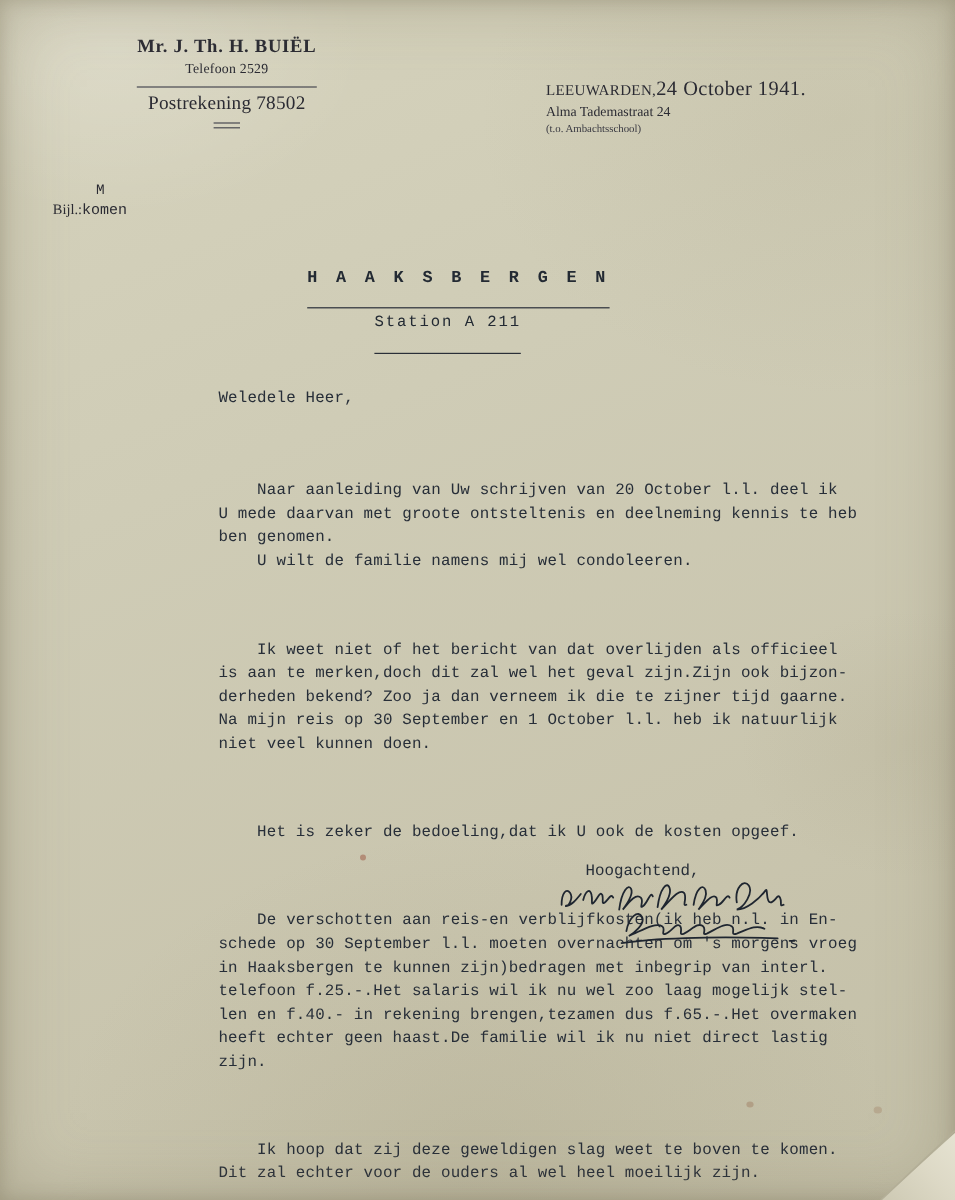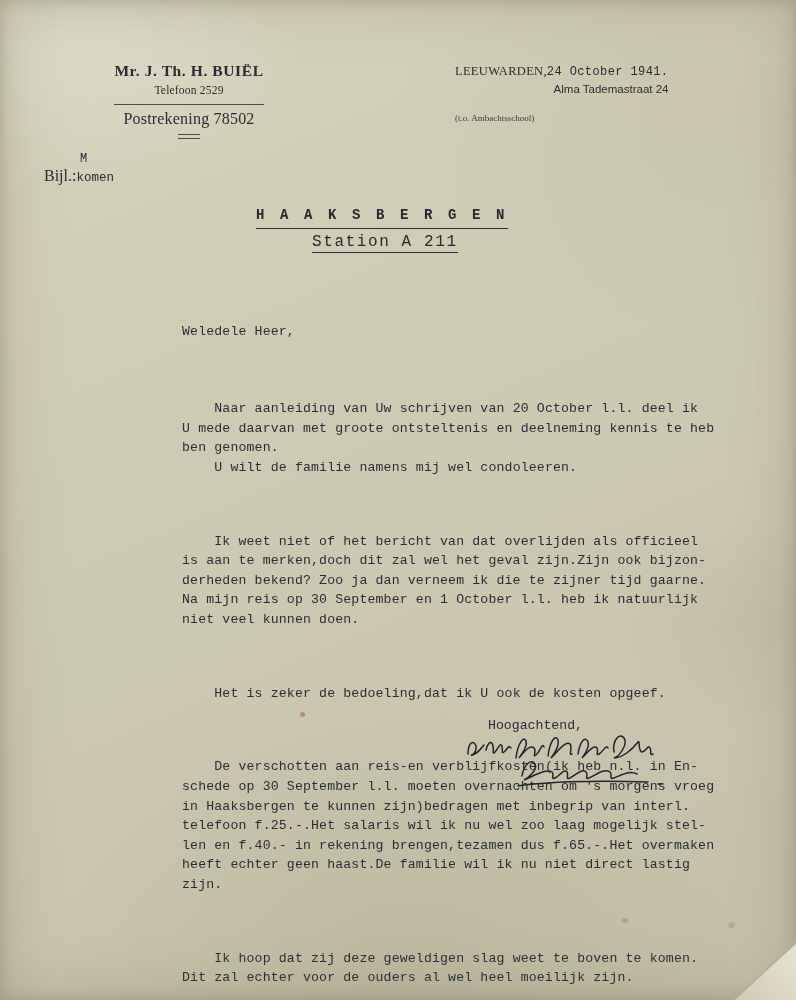--- a/index.html
+++ b/index.html
@@ -58,21 +58,20 @@
     pointer-events: none;
   }
 
   .letterhead {
     position: absolute;
     left: 44px;
     top: 30px;
     width: 290px;
     text-align: center;
     color: #2b2b33;
-    margin-top: 32px;
   }
   .lh-name {
     font-family: "Liberation Serif", serif;
     font-size: 15.5px;
     font-weight: bold;
     letter-spacing: 0.6px;
     margin-bottom: 4px;
   }
   .lh-role {
     font-family: "Liberation Serif", serif;
@@ -119,34 +118,33 @@
     top: 64px;
     color: #2b2b33;
   }
   .pd-line1 {
     font-family: "Liberation Serif", serif;
     font-size: 12.5px;
     letter-spacing: 0.3px;
     white-space: nowrap;
   }
   .pd-line1 .typed {
-    font-family: Liberation Mono, monospace;
-    font-size: 12px;
+    font-family: Liberation Serif, serif;
+    font-size: 17px;
     letter-spacing: 0.4px;
   }
   .pd-line2 {
-    font-family: Liberation Sans, sans-serif;
+    font-family: Liberation Serif, serif;
     font-size: 11.5px;
     margin-top: 4px;
-    text-align: right;
   }
   .pd-line3 {
     font-family: "Liberation Serif", serif;
     font-size: 9px;
-    margin-top: 18px;
+    margin-top: 2px;
     color: #3a3a42;
   }
 
   .enclosure {
     position: absolute;
     left: 44px;
     top: 152px;
     font-family: "Liberation Mono", monospace;
     font-size: 12.5px;
     color: #2b2b33;
@@ -156,52 +154,52 @@
     font-size: 12px;
     display: block;
     margin-bottom: 1px;
   }
   .enc-row {
     display: block;
     white-space: nowrap;
   }
   .enc-label {
     font-family: "Liberation Serif", serif;
-    font-size: 16px;
+    font-size: 12px;
   }
 
   .addressee {
     position: absolute;
     left: 256px;
     top: 205px;
     font-family: "Liberation Mono", monospace;
     color: #232a33;
   }
   .addr-line1 {
     font-size: 13px;
     letter-spacing: 0.4px;
     white-space: nowrap;
   }
   .addr-city {
     font-size: 14px;
     letter-spacing: 3.6px;
     font-weight: bold;
     display: inline-block;
     border-bottom: 1.4px solid #2a2f38;
-    margin-top: 2px;
-    padding-bottom: 5px;
+    margin-top: 19px;
+    padding-bottom: 16px;
   }
   .addr-station {
-    font-size: 16px;
+    font-size: 13px;
     letter-spacing: 1.6px;
     display: inline-block;
     border-bottom: 1.2px solid #2a2f38;
     margin-top: 4px;
     margin-left: 56px;
-    padding-bottom: 1px;
+    padding-bottom: 18px;
   }
 
   .body-text {
     position: absolute;
     left: 182px;
     top: 283px;
     width: 620px;
     font-family: "Liberation Mono", monospace;
     font-size: 13.2px;
     line-height: 19.6px;

